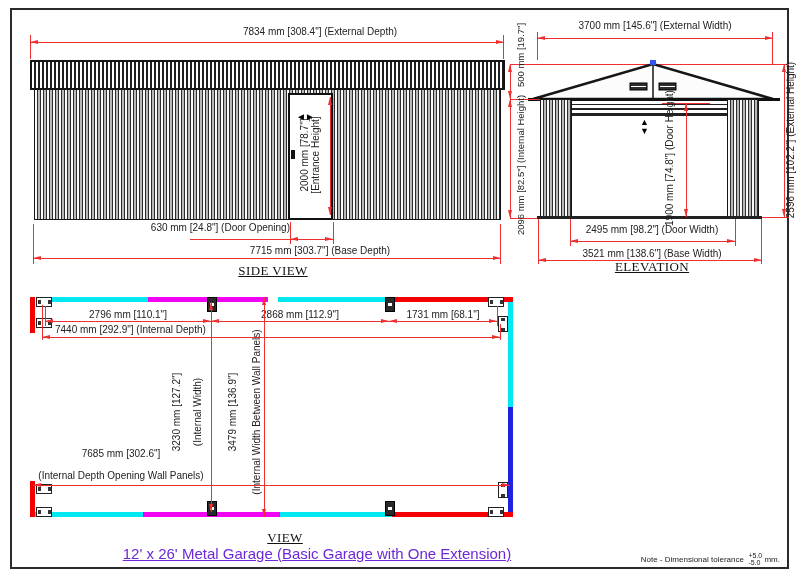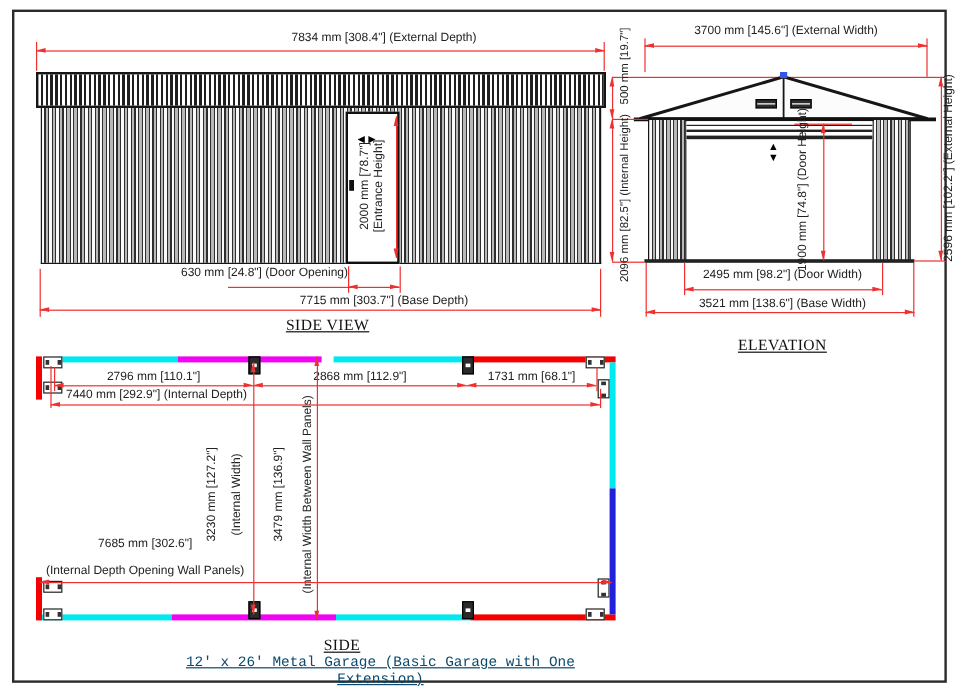--- a/index.html
+++ b/index.html
@@ -21,22 +21,22 @@
     border-left:2.5px solid transparent;border-right:2.5px solid transparent;border-top:8px solid var(--dim);}
   .extv{position:absolute;width:1px;background:var(--dim);}
   .exth{position:absolute;height:1px;background:var(--dim);}
   .ldr{position:absolute;height:1px;background:var(--dim);}
   
   .dt{position:absolute;font-size:10px;line-height:11px;white-space:nowrap;color:#222;}
   .ctr{text-align:center;}
   .rot{transform:rotate(-90deg);}
   .viewlabel{position:absolute;font-family:"Liberation Serif",serif;font-size:13px;
              text-decoration:underline;letter-spacing:.4px;color:#111;}
-  .title{position:absolute;font-family:Liberation Mono, monospace;font-size:12px;
-         text-decoration:underline;color:#0c4a6e;}
+  .title{position:absolute;font-family:Liberation Sans, sans-serif;font-size:15px;
+         text-decoration:underline;color:#6d28d9;}
   .note{position:absolute;font-size:8px;color:#222;white-space:nowrap;}
   .tolstack{display:inline-block;vertical-align:middle;font-size:7px;line-height:6.5px;text-align:left;}
   .tolstack span{display:block;}
   
   .corr{background:repeating-linear-gradient(90deg,#fafafa 0px,#fafafa 2px,#2e2e2e 2px,#2e2e2e 3px,
         #b8b8b8 3px,#b8b8b8 5px,#2e2e2e 5px,#2e2e2e 6px);}
   .roofband{background:repeating-linear-gradient(90deg,#ffffff 0px,#ffffff 2px,#1e1e1e 2px,#1e1e1e 4px);}
   .wallseg{position:absolute;height:5px;}
   .wallsegv{position:absolute;width:5px;}
   .brk{position:absolute;width:14px;height:8px;background-color:#fff;border:1px solid #222;
@@ -127,21 +127,21 @@
     <div class="dt ctr" style="left:552px;top:224px;width:200px;">2495 mm [98.2"] (Door Width)</div>
     <div class="dimh" style="left:570px;top:241px;width:165px;"></div>
     <div class="extv" style="left:570px;top:219px;height:27px;"></div>
     <div class="extv" style="left:735px;top:219px;height:27px;"></div>
 
     <div class="dt ctr" style="left:546px;top:248px;width:212px;">3521 mm [138.6"] (Base Width)</div>
     <div class="dimh" style="left:538px;top:260px;width:224px;"></div>
     <div class="extv" style="left:538px;top:219px;height:45px;"></div>
     <div class="extv" style="left:761px;top:219px;height:45px;"></div>
 
-    <div class="viewlabel ctr" style="left:552px;top:280px;width:200px;">ELEVATION</div>
+    <div class="viewlabel ctr" style="left:552px;top:259px;width:200px;">ELEVATION</div>
 
     <div class="dimv" style="left:510px;top:64px;height:35px;"></div>
     <div class="dimv" style="left:510px;top:99px;height:119px;"></div>
     <div class="exth" style="left:510px;top:99px;width:30px;"></div>
     <div class="exth" style="left:510px;top:218px;width:27px;"></div>
     <div class="dt ctr rot" style="left:406px;top:123px;width:230px;height:12px;font-size:9.5px;">
       <span>2096 mm [82.5"] (Internal Height)</span>&nbsp;&nbsp;&nbsp;<span>500 mm [19.7"]</span>
     </div>
 
     <div class="dimv" style="left:784px;top:64px;height:153px;"></div>
@@ -198,17 +198,21 @@
     <div class="dimv" style="left:264px;top:297px;height:220px;"></div>
     <div class="dt ctr rot" style="left:122px;top:406px;width:110px;height:12px;">3230 mm [127.2"]</div>
     <div class="dt ctr rot" style="left:143px;top:406px;width:110px;height:12px;">(Internal Width)</div>
     <div class="dt ctr rot" style="left:178px;top:406px;width:110px;height:12px;">3479 mm [136.9"]</div>
     <div class="dt ctr rot" style="left:152px;top:406px;width:210px;height:12px;">(Internal Width Between Wall Panels)</div>
 
     <div class="dt ctr" style="left:21px;top:448px;width:200px;">7685 mm [302.6"]</div>
     <div class="dt ctr" style="left:21px;top:470px;width:200px;">(Internal Depth Opening Wall Panels)</div>
     <div class="dimh" style="left:33px;top:485px;width:477px;"></div>
 
-    <div class="viewlabel ctr" style="left:185px;top:530px;width:200px;">SIDE</div>
+    <div class="viewlabel ctr" style="left:185px;top:530px;width:200px;">VIEW</div>
   </div>
 
   <div class="title ctr" style="left:117px;top:545px;width:400px;text-align:center;">12' x 26' Metal Garage (Basic Garage with One Extension)</div>
+  <div class="note" style="left:575px;top:553px;width:205px;text-align:right;">
+    <span>Note  -  Dimensional tolerance</span>&nbsp;
+    <span class="tolstack"><span>+5.0</span><span>-5.0</span></span>&nbsp;<span>mm.</span>
+  </div>
 </div>
 
 </body></html>

